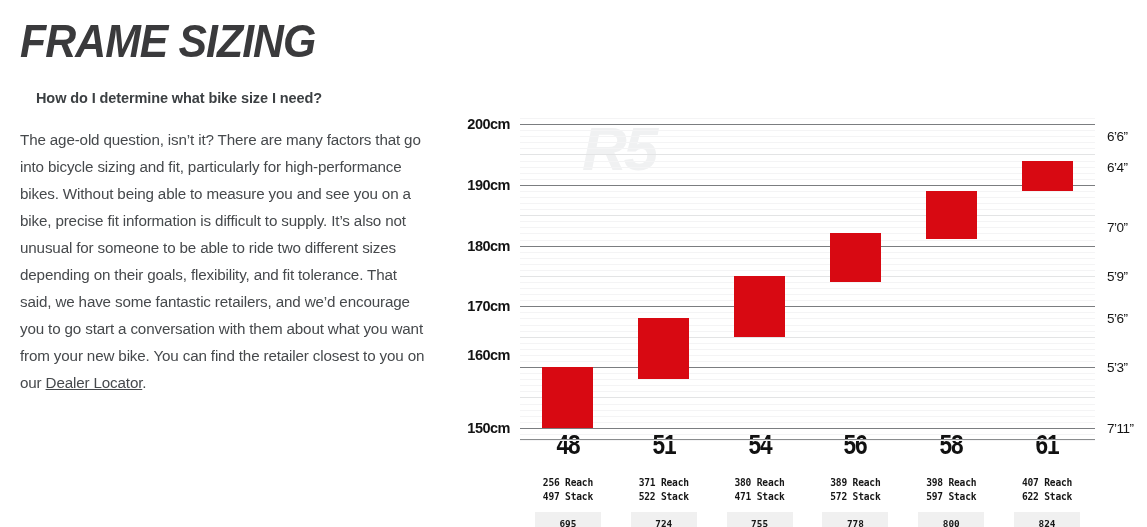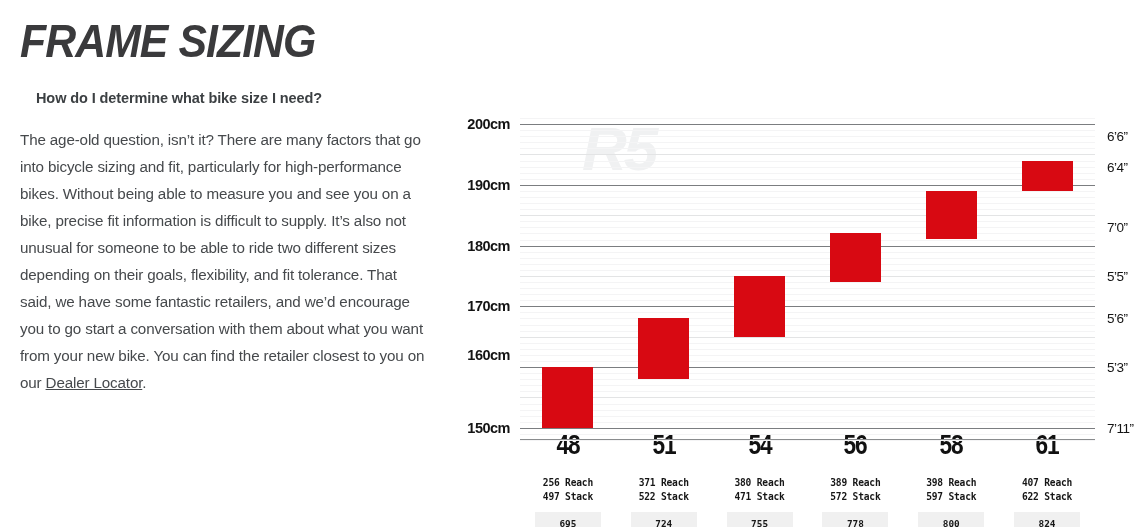--- a/index.html
+++ b/index.html
@@ -252,21 +252,21 @@
           <div class="axis-label-left" style="top: 66.8302px;">190cm</div>
           <div class="axis-label-left" style="top: 127.585px;">180cm</div>
           <div class="axis-label-left" style="top: 188.34px;">170cm</div>
           <div class="axis-label-left" style="top: 237px;">160cm</div>
           <div class="axis-label-left" style="top: 309.849px;">150cm</div>
         </div>
       <div id="right-ticks">
           <div class="axis-label-right" style="top: 18.2264px;">6’6”</div>
           <div class="axis-label-right" style="top: 48.6038px;">6’4”</div>
           <div class="axis-label-right" style="top: 109.358px;">7’0”</div>
-          <div class="axis-label-right" style="top: 157.962px;">5’5”</div>
+          <div class="axis-label-right" style="top: 157.962px;">5’9”</div>
           <div class="axis-label-right" style="top: 200.491px;">5’6”</div>
           <div class="axis-label-right" style="top: 249.094px;">5’3”</div>
           <div class="axis-label-right" style="top: 309.849px;">7’11”</div>
         </div>
       <div class="baseline"></div>
     </div>
 
     <div class="size-cols" id="size-cols">
         <div class="size-col">
           <div class="size-number">48</div>

